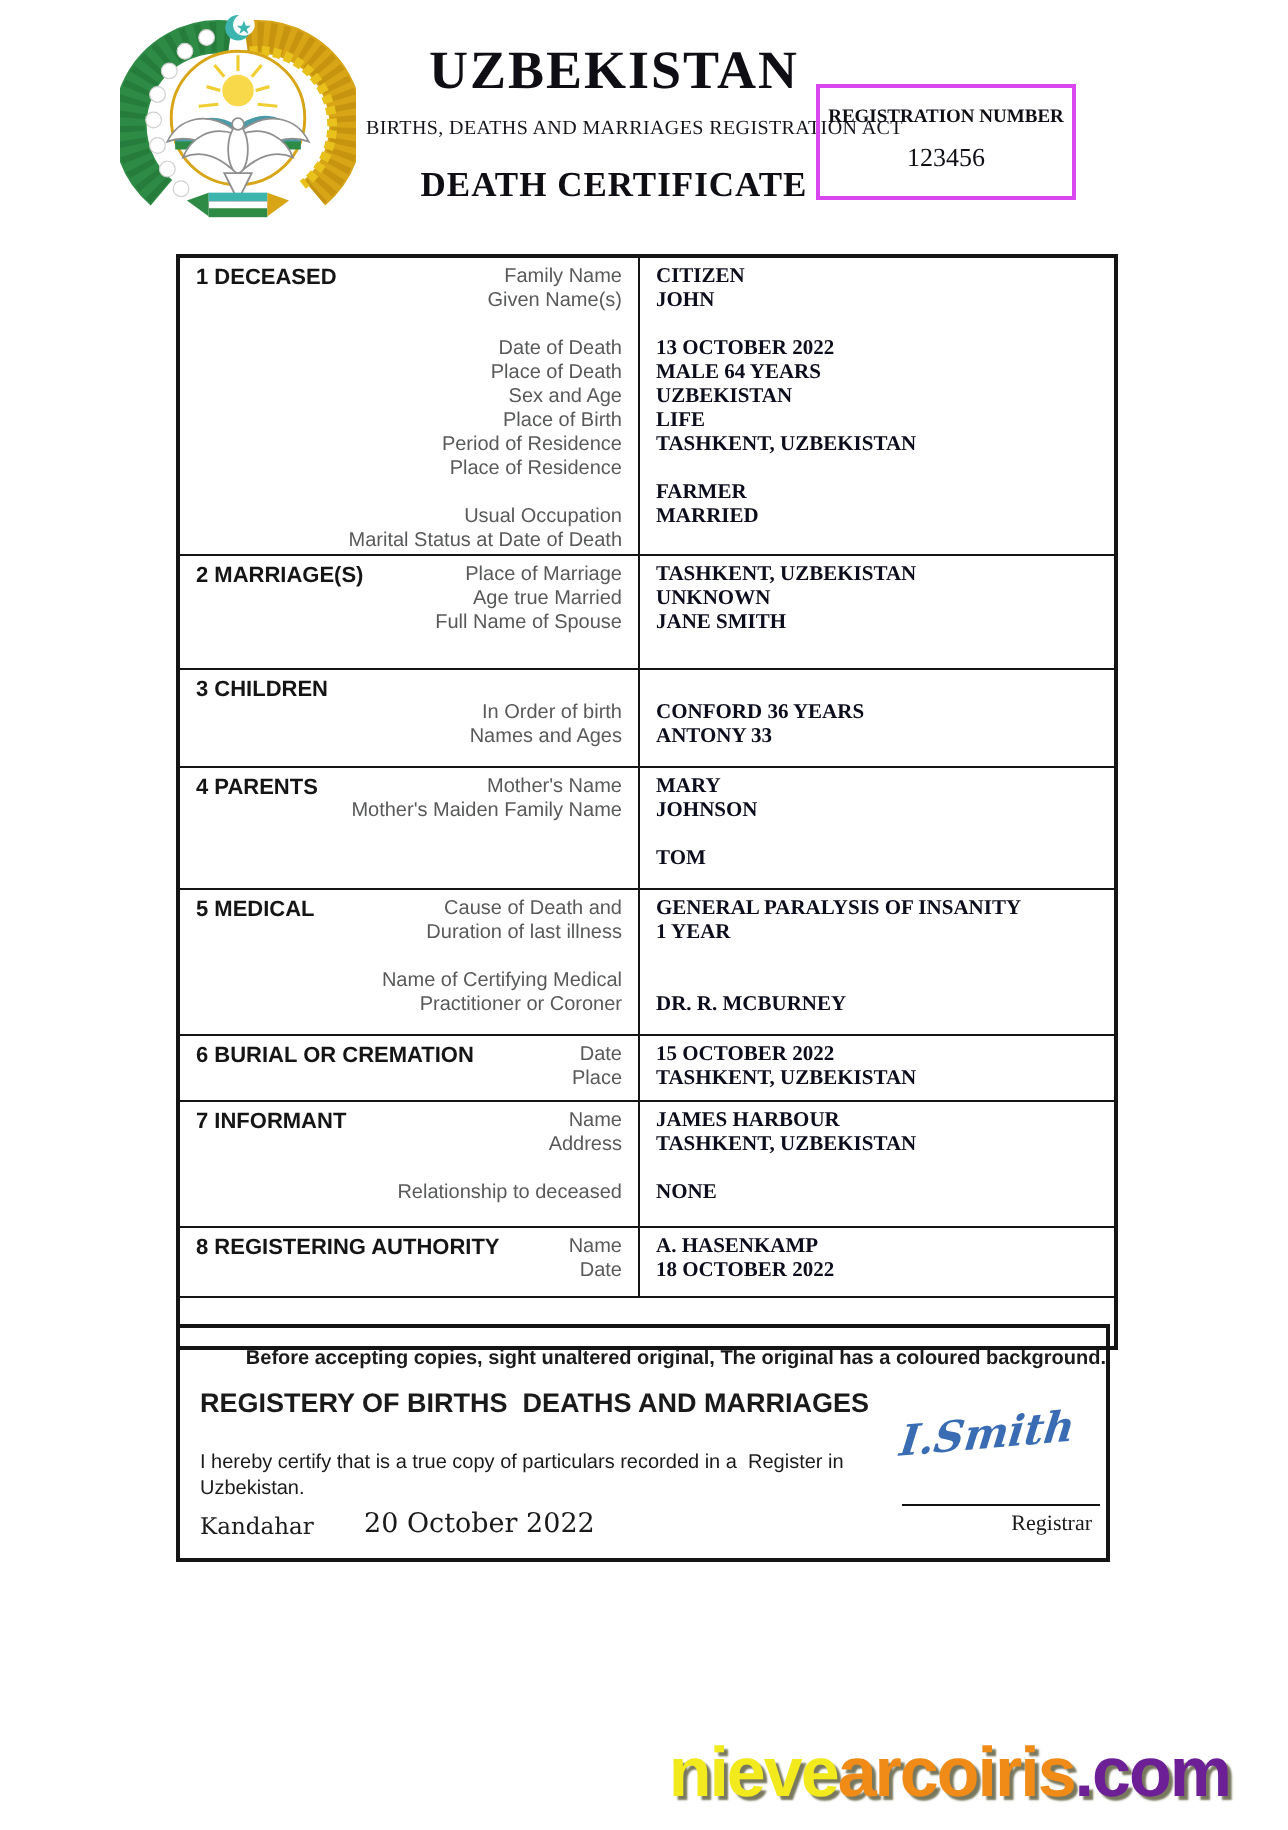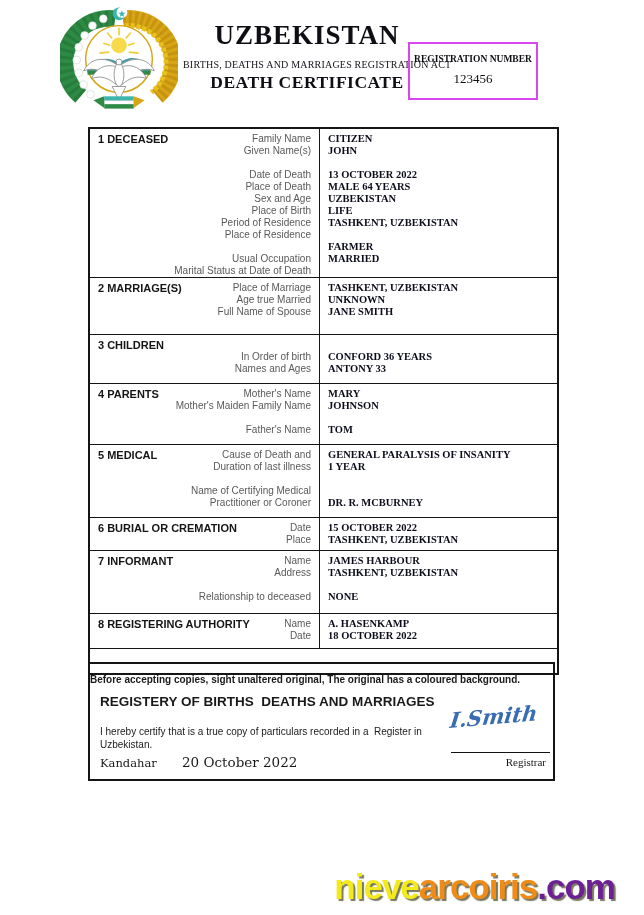--- a/index.html
+++ b/index.html
@@ -14,21 +14,21 @@
   .country {
     font-family:"Liberation Serif", serif; font-weight:bold; font-size:27px;
     letter-spacing:1px; color:#0e0e14;
   }
   .act {
     font-family:"Liberation Serif", serif; font-size:10px; color:#14141c;
     margin-top:8px; letter-spacing:0.2px; white-space:nowrap;
   }
   .doc-title {
     font-family:"Liberation Serif", serif; font-weight:bold; font-size:17.5px;
-    color:#0e0e14; margin-top:2px; letter-spacing:0.5px;
+    color:#0e0e14; margin-top:12px; letter-spacing:0.5px;
   }
   .regbox {
     position:absolute; left:408px; top:42px; width:126px; height:54px;
     border:2px solid #d946ef; text-align:center;
   }
   .regbox-label {
     font-family:"Liberation Serif", serif; font-weight:bold; font-size:9.5px;
     color:#0e0e14; margin-top:10px;
   }
   .regbox-number {
@@ -65,21 +65,21 @@
   .section:nth-child(7) .cell-left, .section:nth-child(7) .cell-right { padding-bottom:10px; }
   .section:nth-child(8) .cell-left, .section:nth-child(8) .cell-right { padding-bottom:6px; }
   .section:nth-child(9) { min-height:24px; }
 
   
   .footer-box {
     position:absolute; left:88px; top:662px; width:467px; height:119px;
     border:2px solid #151515; box-sizing:border-box;
   }
   .fb-notice {
-    position:absolute; top:10px; left:0; width:100%; text-align:left;
+    position:absolute; top:10px; left:0; width:100%; text-align:right;
     font-size:10px; font-weight:bold; color:#1a1a1a;
   }
   .fb-registry {
     position:absolute; top:30px; left:10px;
     font-size:13.5px; font-weight:bold; color:#1a1a1a; white-space:pre-wrap;
   }
   .fb-certify {
     position:absolute; top:62px; left:10px; width:330px;
     font-size:10px; line-height:12.5px; color:#1a1a1a; white-space:pre-wrap;
   }
@@ -247,21 +247,20 @@
           <div class="val">CONFORD 36 YEARS</div>
           <div class="val">ANTONY 33</div>
         </div>
       </div>
       <div class="section">
         <div class="cell-left">
           <div class="sec-header">4 PARENTS</div>
           <div class="lbl">Mother's Name</div>
           <div class="lbl">Mother's Maiden Family Name</div>
           <div class="lbl">&nbsp;</div>
-          <div class="lbl">Father's Name</div>
         </div>
         <div class="cell-right">
           <div class="val">MARY</div>
           <div class="val">JOHNSON</div>
           <div class="val">&nbsp;</div>
           <div class="val">TOM</div>
         </div>
       </div>
       <div class="section">
         <div class="cell-left">

